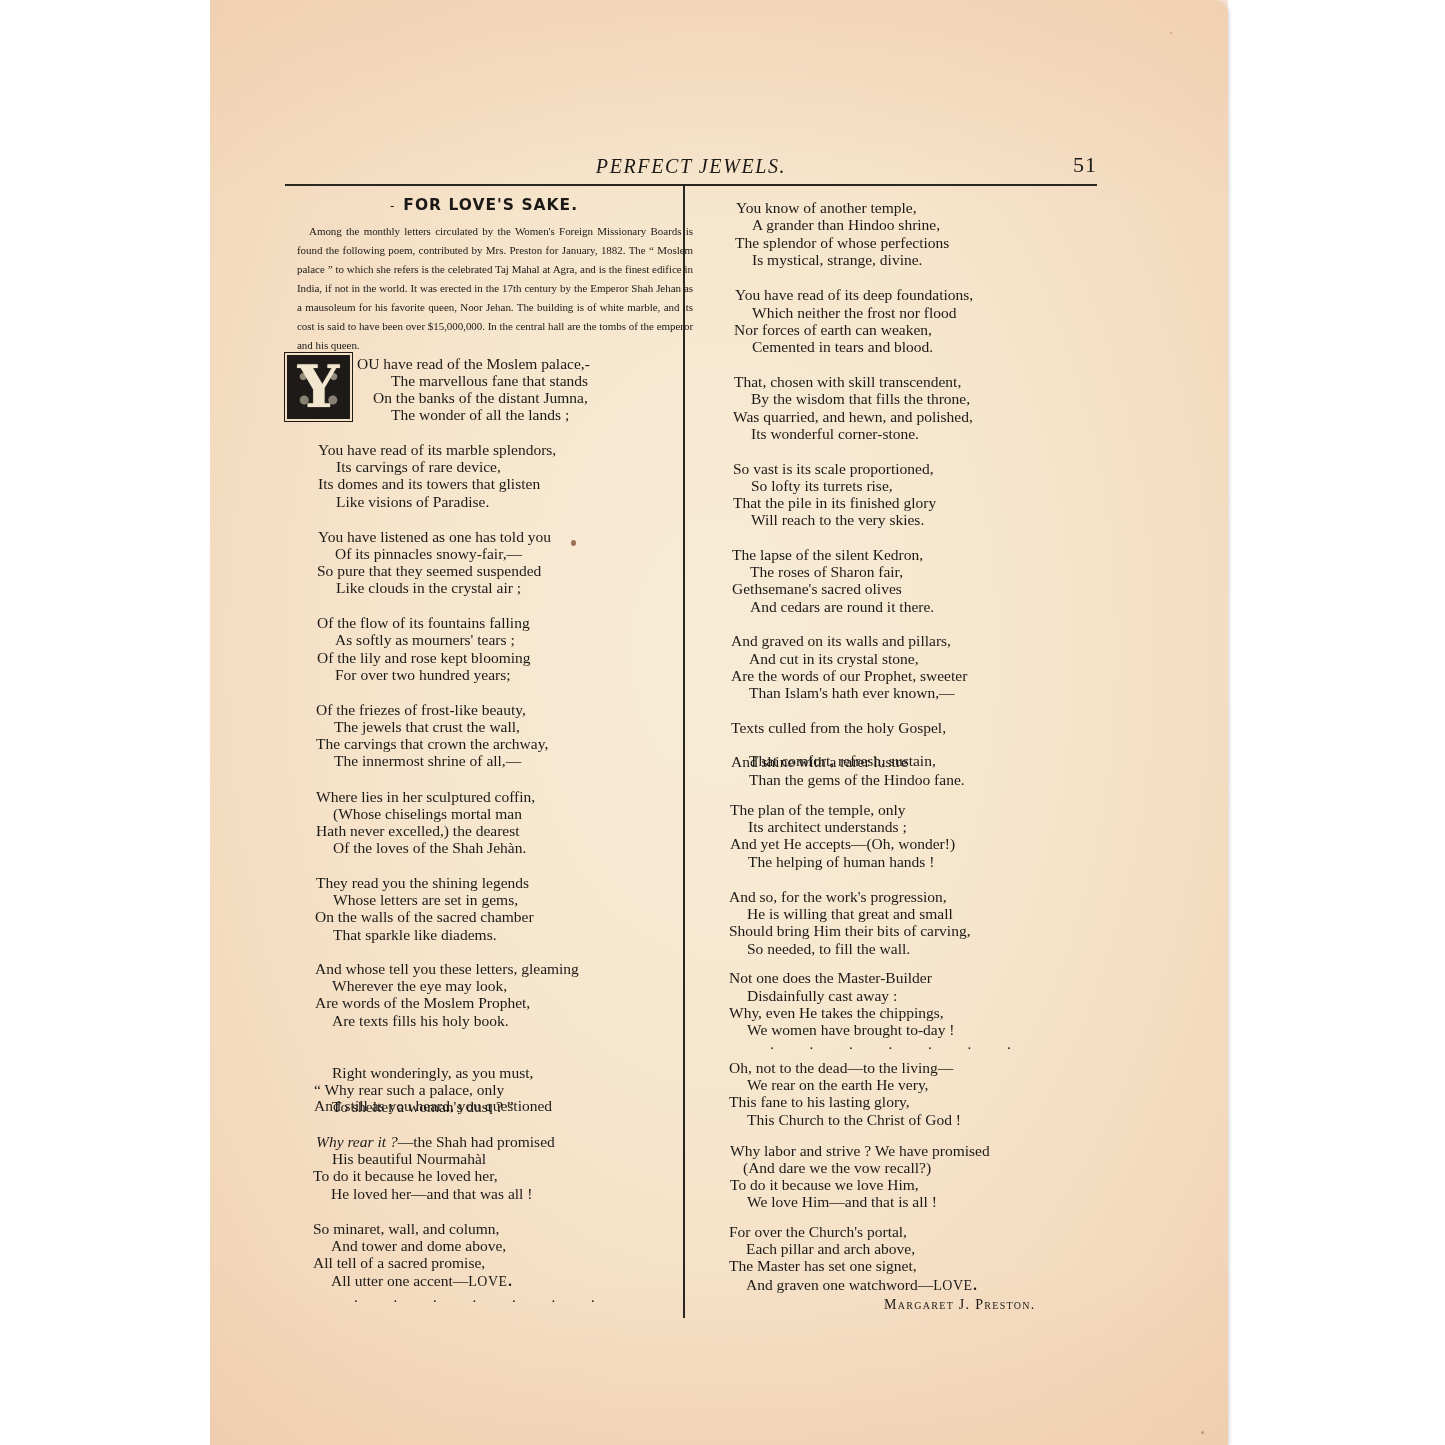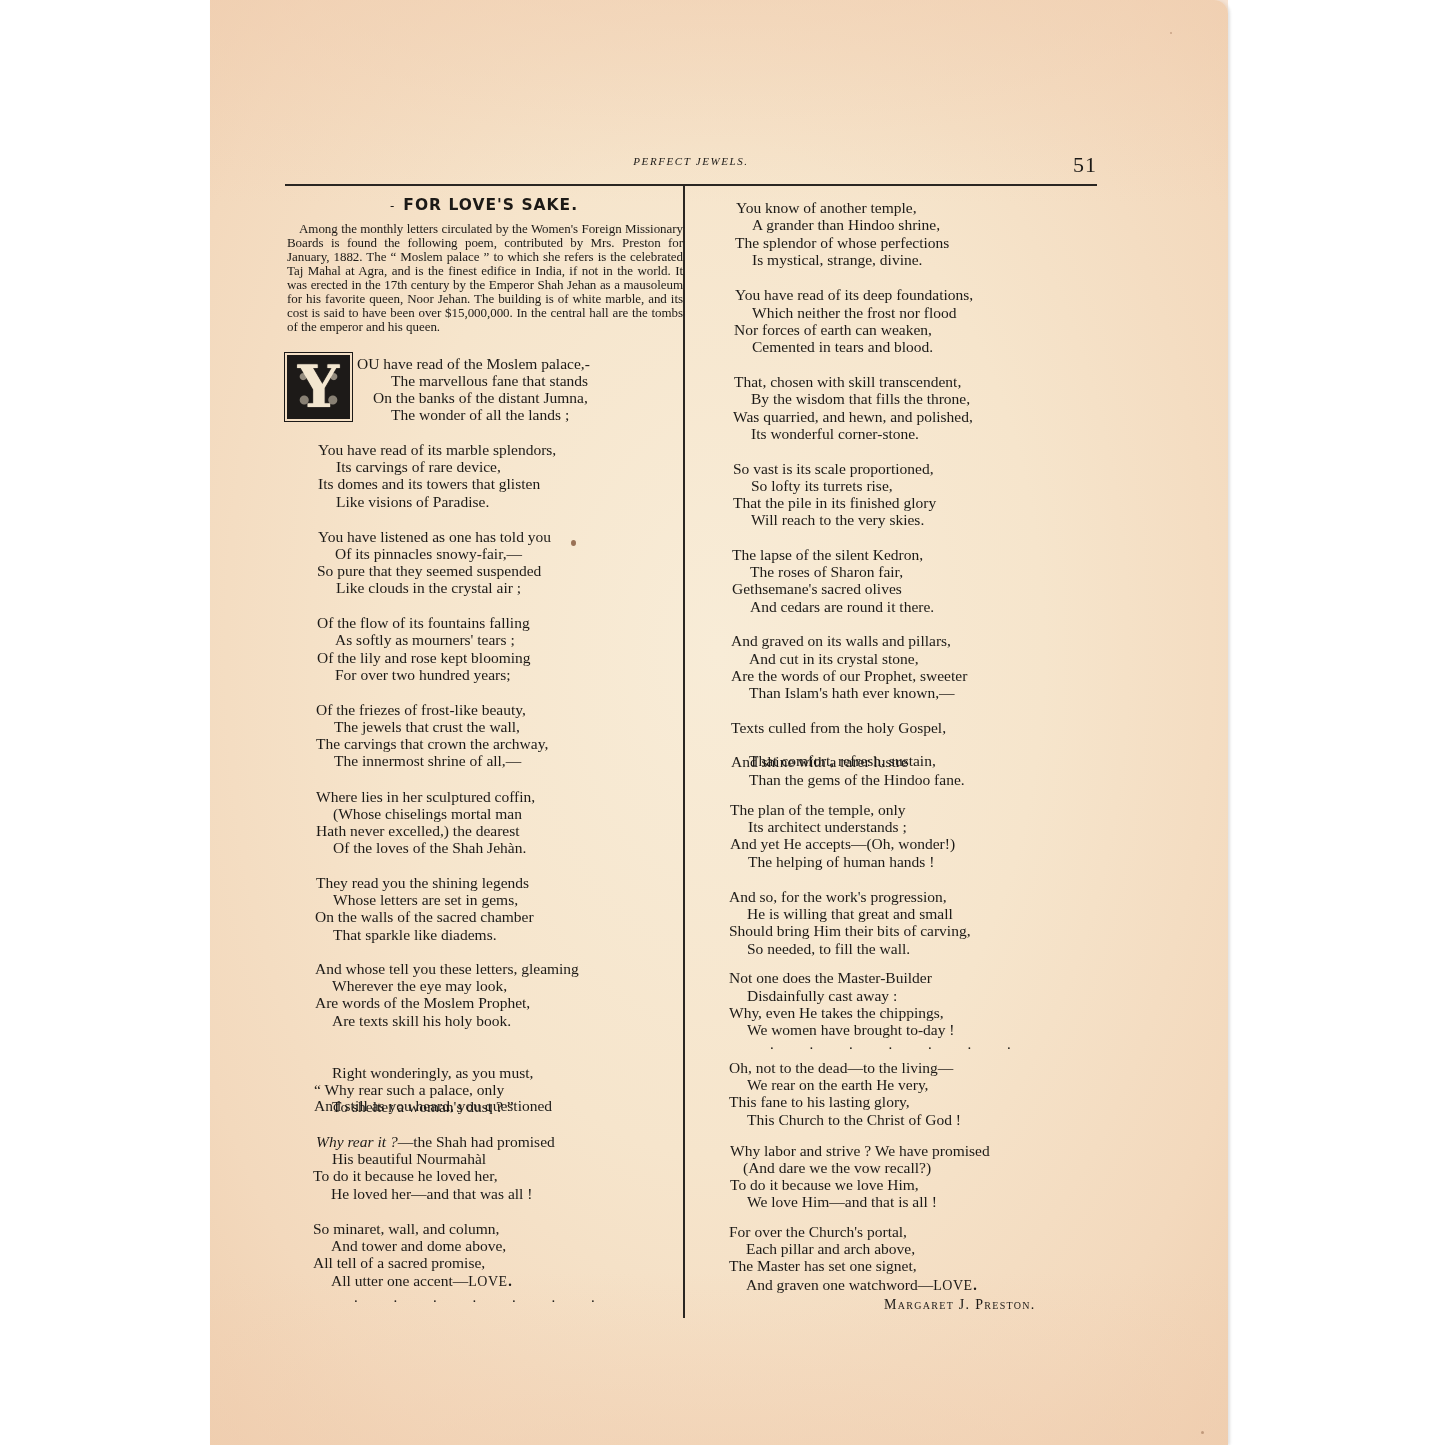--- a/index.html
+++ b/index.html
@@ -18,39 +18,39 @@
   .page::before {
     content: ""; position: absolute; inset: 0;
     background: linear-gradient(180deg, rgba(240,205,175,0.55) 0%, rgba(248,236,215,0) 14%, rgba(248,236,215,0) 88%, rgba(240,205,175,0.5) 100%);
     pointer-events: none;
   }
   .running-head {
     position: absolute; left: 285px; top: 153px; width: 812px; height: 26px;
   }
   .running-title {
     position: absolute; left: 0; right: 0; text-align: center;
-    font-style: italic; font-size: 11px; letter-spacing: 1.6px; top: 2px;
+    font-style: italic; font-size: 20px; letter-spacing: 1.6px; top: 2px;
   }
   .page-number {
     position: absolute; right: 0; top: -1px; font-size: 22px; letter-spacing: 1px;
   }
   .head-rule {
     position: absolute; left: 285px; top: 184px; width: 812px; height: 2px; background: #2a2622;
   }
   .col-divider {
     position: absolute; left: 683px; top: 186px; width: 1.5px; height: 1132px; background: #2a2622;
   }
   .poem-title {
     position: absolute; left: 285px; top: 196px; width: 398px; text-align: center;
     font-family: "DejaVu Sans", "Liberation Sans", sans-serif; font-weight: bold;
     font-size: 15.5px; letter-spacing: 1px;
   }
   .intro {
-    position: absolute; left: 287px; top: 222px; width: 396px;
-    font-size: 13px; line-height: 14px; text-align: justify; text-indent: 12px;
+    position: absolute; left: 297px; top: 222px; width: 396px;
+    font-size: 11px; line-height: 19px; text-align: justify; text-indent: 12px;
     letter-spacing: -0.05px;
   }
   .dropcap {
     position: absolute; left: 287px; top: 355px; width: 63px; height: 64px;
     background: #1d1a18; border: 2px solid #1d1a18; box-sizing: border-box;
     outline: 1.5px solid #1d1a18; outline-offset: 2px;
     display: flex; align-items: center; justify-content: center;
   }
   .dropcap-letter {
     color: #f3e6cf; font-size: 58px; font-weight: bold; line-height: 1;
@@ -135,21 +135,21 @@
   <div class="line" style="left:333px;top:839px">Of the loves of the Shah Jehàn.</div>
 
   <div class="line" style="left:316px;top:874px">They read you the shining legends</div>
   <div class="line" style="left:333px;top:891px">Whose letters are set in gems,</div>
   <div class="line" style="left:315px;top:908px">On the walls of the sacred chamber</div>
   <div class="line" style="left:333px;top:926px">That sparkle like diadems.</div>
 
   <div class="line" style="left:315px;top:960px">And whose tell you these letters, gleaming</div>
   <div class="line" style="left:332px;top:977px">Wherever the eye may look,</div>
   <div class="line" style="left:315px;top:994px">Are words of the Moslem Prophet,</div>
-  <div class="line" style="left:332px;top:1012px">Are texts skill his holy book.</div>
+  <div class="line" style="left:332px;top:1012px">Are texts fills his holy book.</div>
 
   <div class="line" style="left:314px;top:1097px">And still as you heard, you questioned</div>
   <div class="line" style="left:332px;top:1064px">Right wonderingly, as you must,</div>
   <div class="line" style="left:314px;top:1081px">“ Why rear such a palace, only</div>
   <div class="line" style="left:332px;top:1098px">To shelter a woman's dust ? ”</div>
 
   <div class="line" style="left:316px;top:1133px"><span class="it">Why rear it ?</span><span>—the Shah had promised</span></div>
   <div class="line" style="left:332px;top:1150px">His beautiful Nourmahàl</div>
   <div class="line" style="left:313px;top:1167px">To do it because he loved her,</div>
   <div class="line" style="left:331px;top:1185px">He loved her—and that was all !</div>

